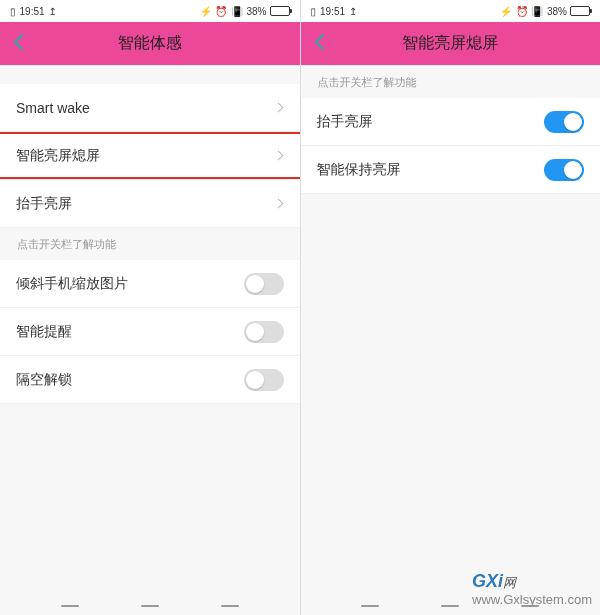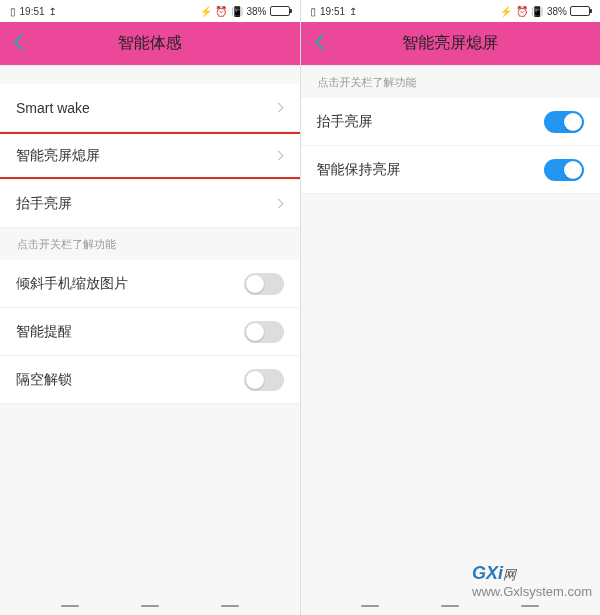--- a/index.html
+++ b/index.html
@@ -19,21 +19,21 @@
 .row-label{font-size:14px;color:#333}
 .section-header{height:32px;display:flex;align-items:center;padding:0 17px;font-size:11px;color:#999}
 .chevron{width:7px;height:7px;border-top:1.5px solid #bbb;border-right:1.5px solid #bbb;transform:rotate(45deg);margin-right:2px}
 .toggle{width:40px;height:22px;border-radius:11px;position:relative;transition:.2s}
 .toggle.on{background:#2196F3}
 .toggle.off{background:#ddd}
 .toggle-knob{width:18px;height:18px;background:#fff;border-radius:50%;position:absolute;top:2px;box-shadow:0 1px 2px rgba(0,0,0,.2)}
 .toggle.on .toggle-knob{right:2px}
 .toggle.off .toggle-knob{left:2px}
 .highlight{position:absolute;border:2px solid #d93025;pointer-events:none;z-index:10}
-.watermark{position:absolute;right:8px;bottom:16px;font-size:18px;font-style:italic;z-index:20}
+.watermark{position:absolute;right:8px;bottom:8px;font-size:18px;font-style:italic;z-index:20}
 .watermark .gxi{color:#2b7bbc;font-weight:bold}
 .watermark .wang{color:#555;font-size:13px}
 .watermark .sub{display:block;font-size:13px;color:#888;font-style:normal;text-align:right}
 .nav-bar{display:flex;justify-content:space-around;align-items:center;padding:8px 30px}
 .nav-key{width:18px;height:2px;background:#999;border-radius:1px}
 .battery{width:20px;height:10px;border:1px solid #333;border-radius:2px;position:relative;display:inline-block}
 .battery::after{content:"";position:absolute;right:-3px;top:2px;width:2px;height:4px;background:#333;border-radius:0 1px 1px 0}
 .battery-fill{height:100%;width:38%;background:#333}
 </style>
 </head>

